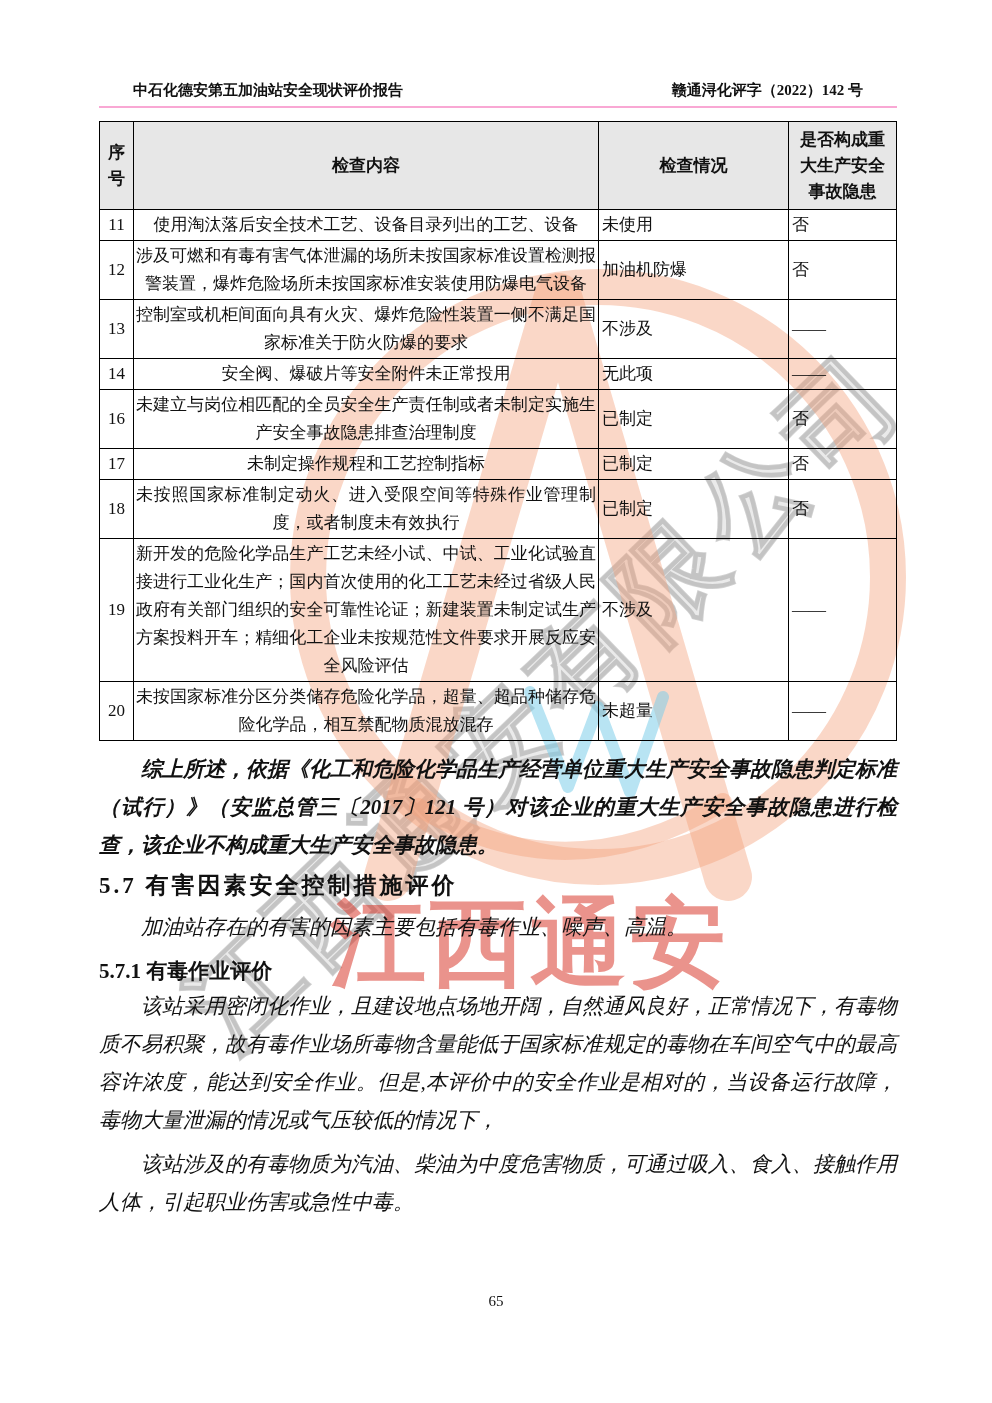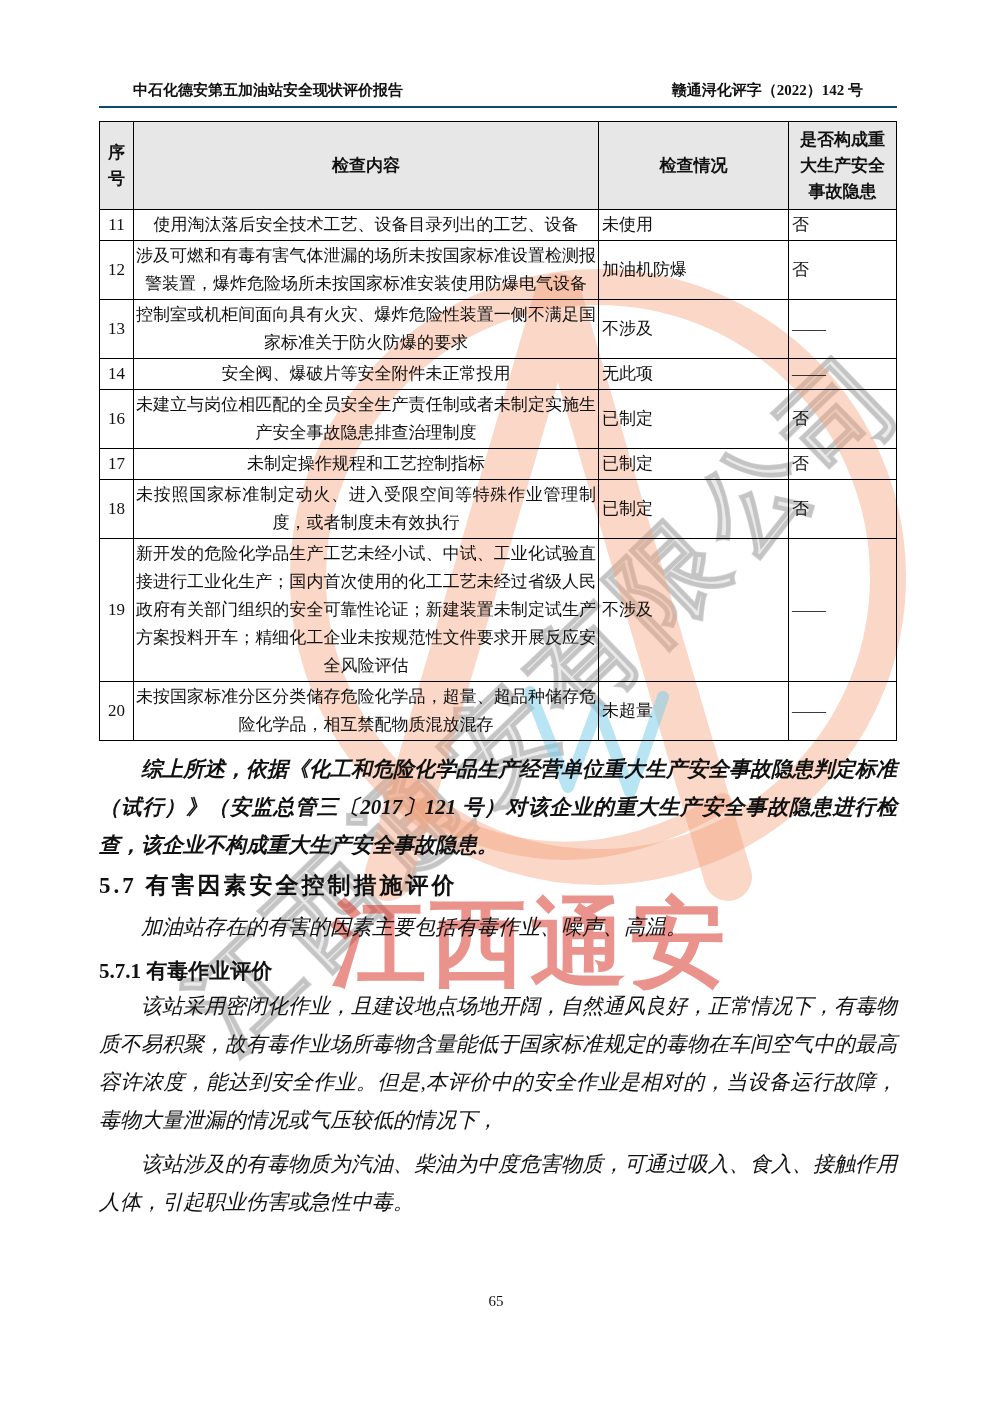--- a/index.html
+++ b/index.html
@@ -41,21 +41,21 @@
   .wm-logo { position: absolute; left: 268px; top: 262px; }
 
   
   .content { position: relative; z-index: 1; padding: 0 95px 0 99px; }
 
   .doc-header {
     display: flex;
     justify-content: space-between;
     align-items: flex-end;
     padding: 80px 34px 6px 34px;
-    border-bottom: 2px solid #0c4a6e;
+    border-bottom: 2px solid #f9a8d4;
     font-size: 15px;
     font-weight: bold;
     line-height: 20px;
   }
 
   table.insp-table {
     width: 100%;
     margin-top: 13px;
     border-collapse: collapse;
     table-layout: fixed;

